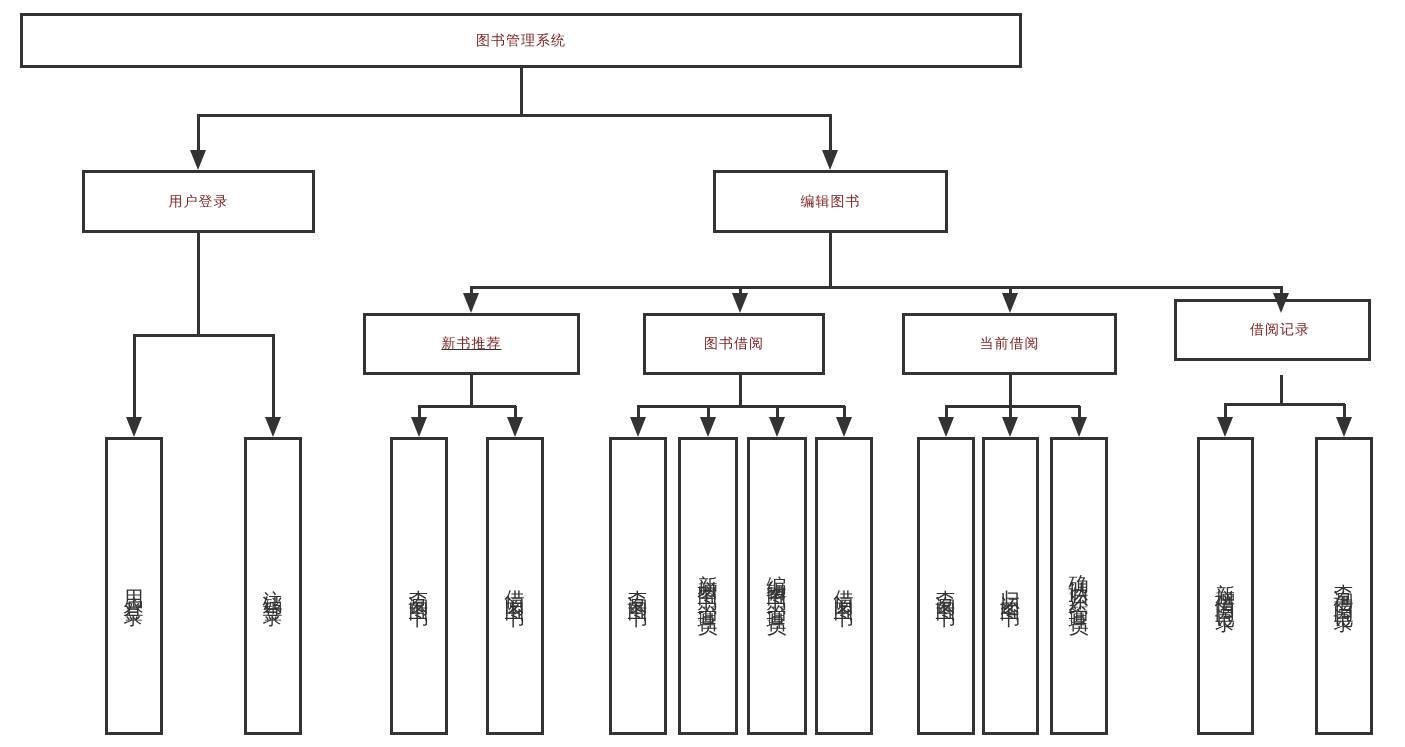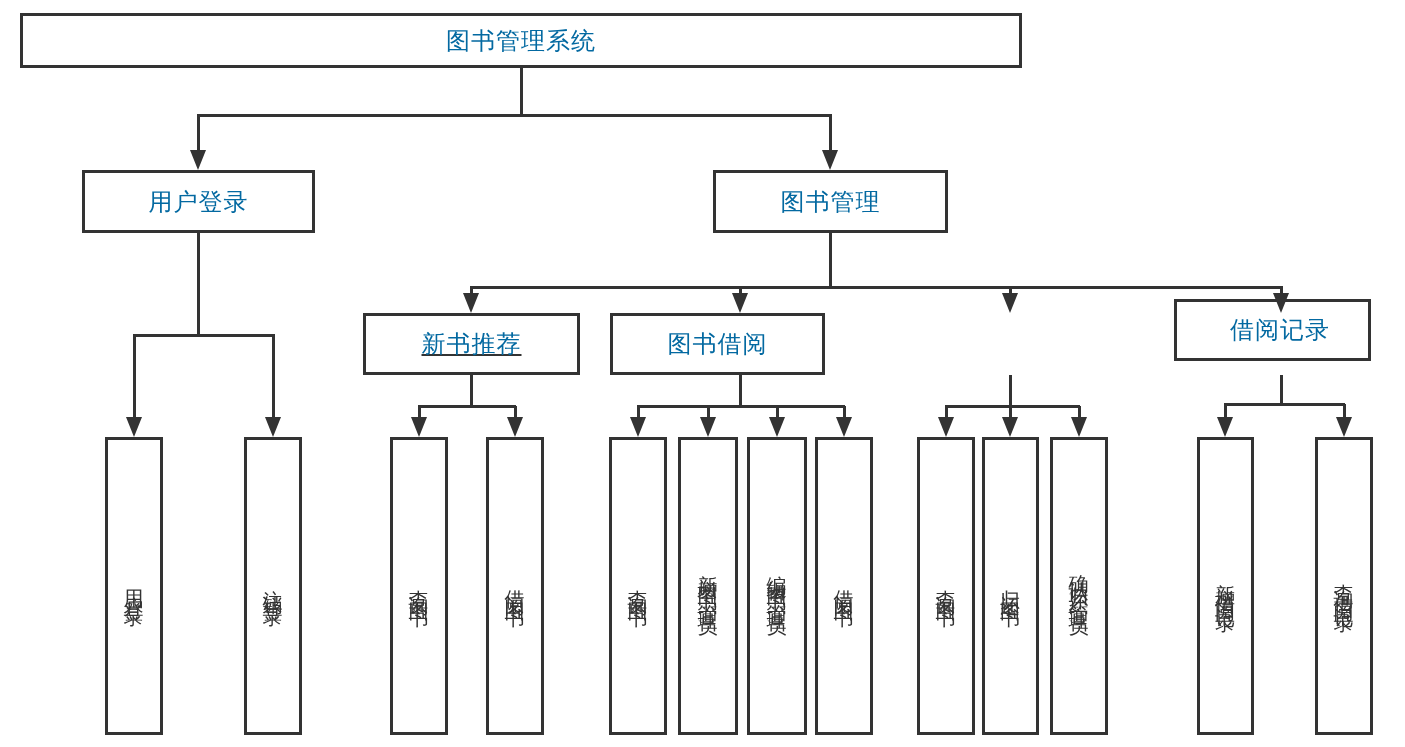--- a/index.html
+++ b/index.html
@@ -4,21 +4,21 @@
 <style>
   html,body{margin:0;padding:0;background:#fff;}
   #canvas{
     position:relative;width:1405px;height:747px;background:#ffffff;
     font-family:"Liberation Sans", sans-serif;color:#333;overflow:hidden;
   }
   .node{
     position:absolute;box-sizing:border-box;border:3px solid #333333;background:#fff;
     display:flex;align-items:center;justify-content:center;
   }
-  .hlabel{font-size:24px;color:#0369a1;letter-spacing:1px;white-space:nowrap;}
+  .hlabel{font-size:14px;color:#7f1d1d;letter-spacing:1px;white-space:nowrap;}
   .leaf .vlabel{
     writing-mode:vertical-rl;text-orientation:mixed;
     font-size:20px;letter-spacing:6px;color:#333;line-height:1;
   }
   .cline{position:absolute;background:#333333;}
   .ahead{
     position:absolute;width:0;height:0;
     border-left:8px solid transparent;border-right:8px solid transparent;
     border-top:20px solid #333333;
   }
@@ -33,28 +33,31 @@
 <div id="canvas">
 
   <div class="node" style="left:20px;top:13px;width:1002px;height:55px;">
     <span class="hlabel">图书管理系统</span>
   </div>
 
   <div class="node" style="left:82px;top:170px;width:233px;height:63px;">
     <span class="hlabel">用户登录</span>
   </div>
   <div class="node" style="left:713px;top:170px;width:235px;height:63px;">
-    <span class="hlabel">图书管理</span>
+    <span class="hlabel">编辑图书</span>
   </div>
 
   <div class="node" style="left:363px;top:313px;width:217px;height:62px;text-decoration:underline;">
     <span class="hlabel">新书推荐</span>
   </div>
-  <div class="node" style="left:610px;top:313px;width:215px;height:62px;">
+  <div class="node" style="left:643px;top:313px;width:182px;height:62px;">
     <span class="hlabel">图书借阅</span>
+  </div>
+  <div class="node" style="left:902px;top:313px;width:215px;height:62px;">
+    <span class="hlabel">当前借阅</span>
   </div>
   <div class="node" style="left:1174px;top:299px;width:197px;height:62px;padding-left:15px;">
     <span class="hlabel">借阅记录</span>
   </div>
 
   <div class="node leaf" style="left:105px;top:437px;width:58px;height:298px;">
     <span class="vlabel">用户登录</span>
   </div>
   <div class="node leaf" style="left:244px;top:437px;width:58px;height:298px;">
     <span class="vlabel">注销登录</span>

